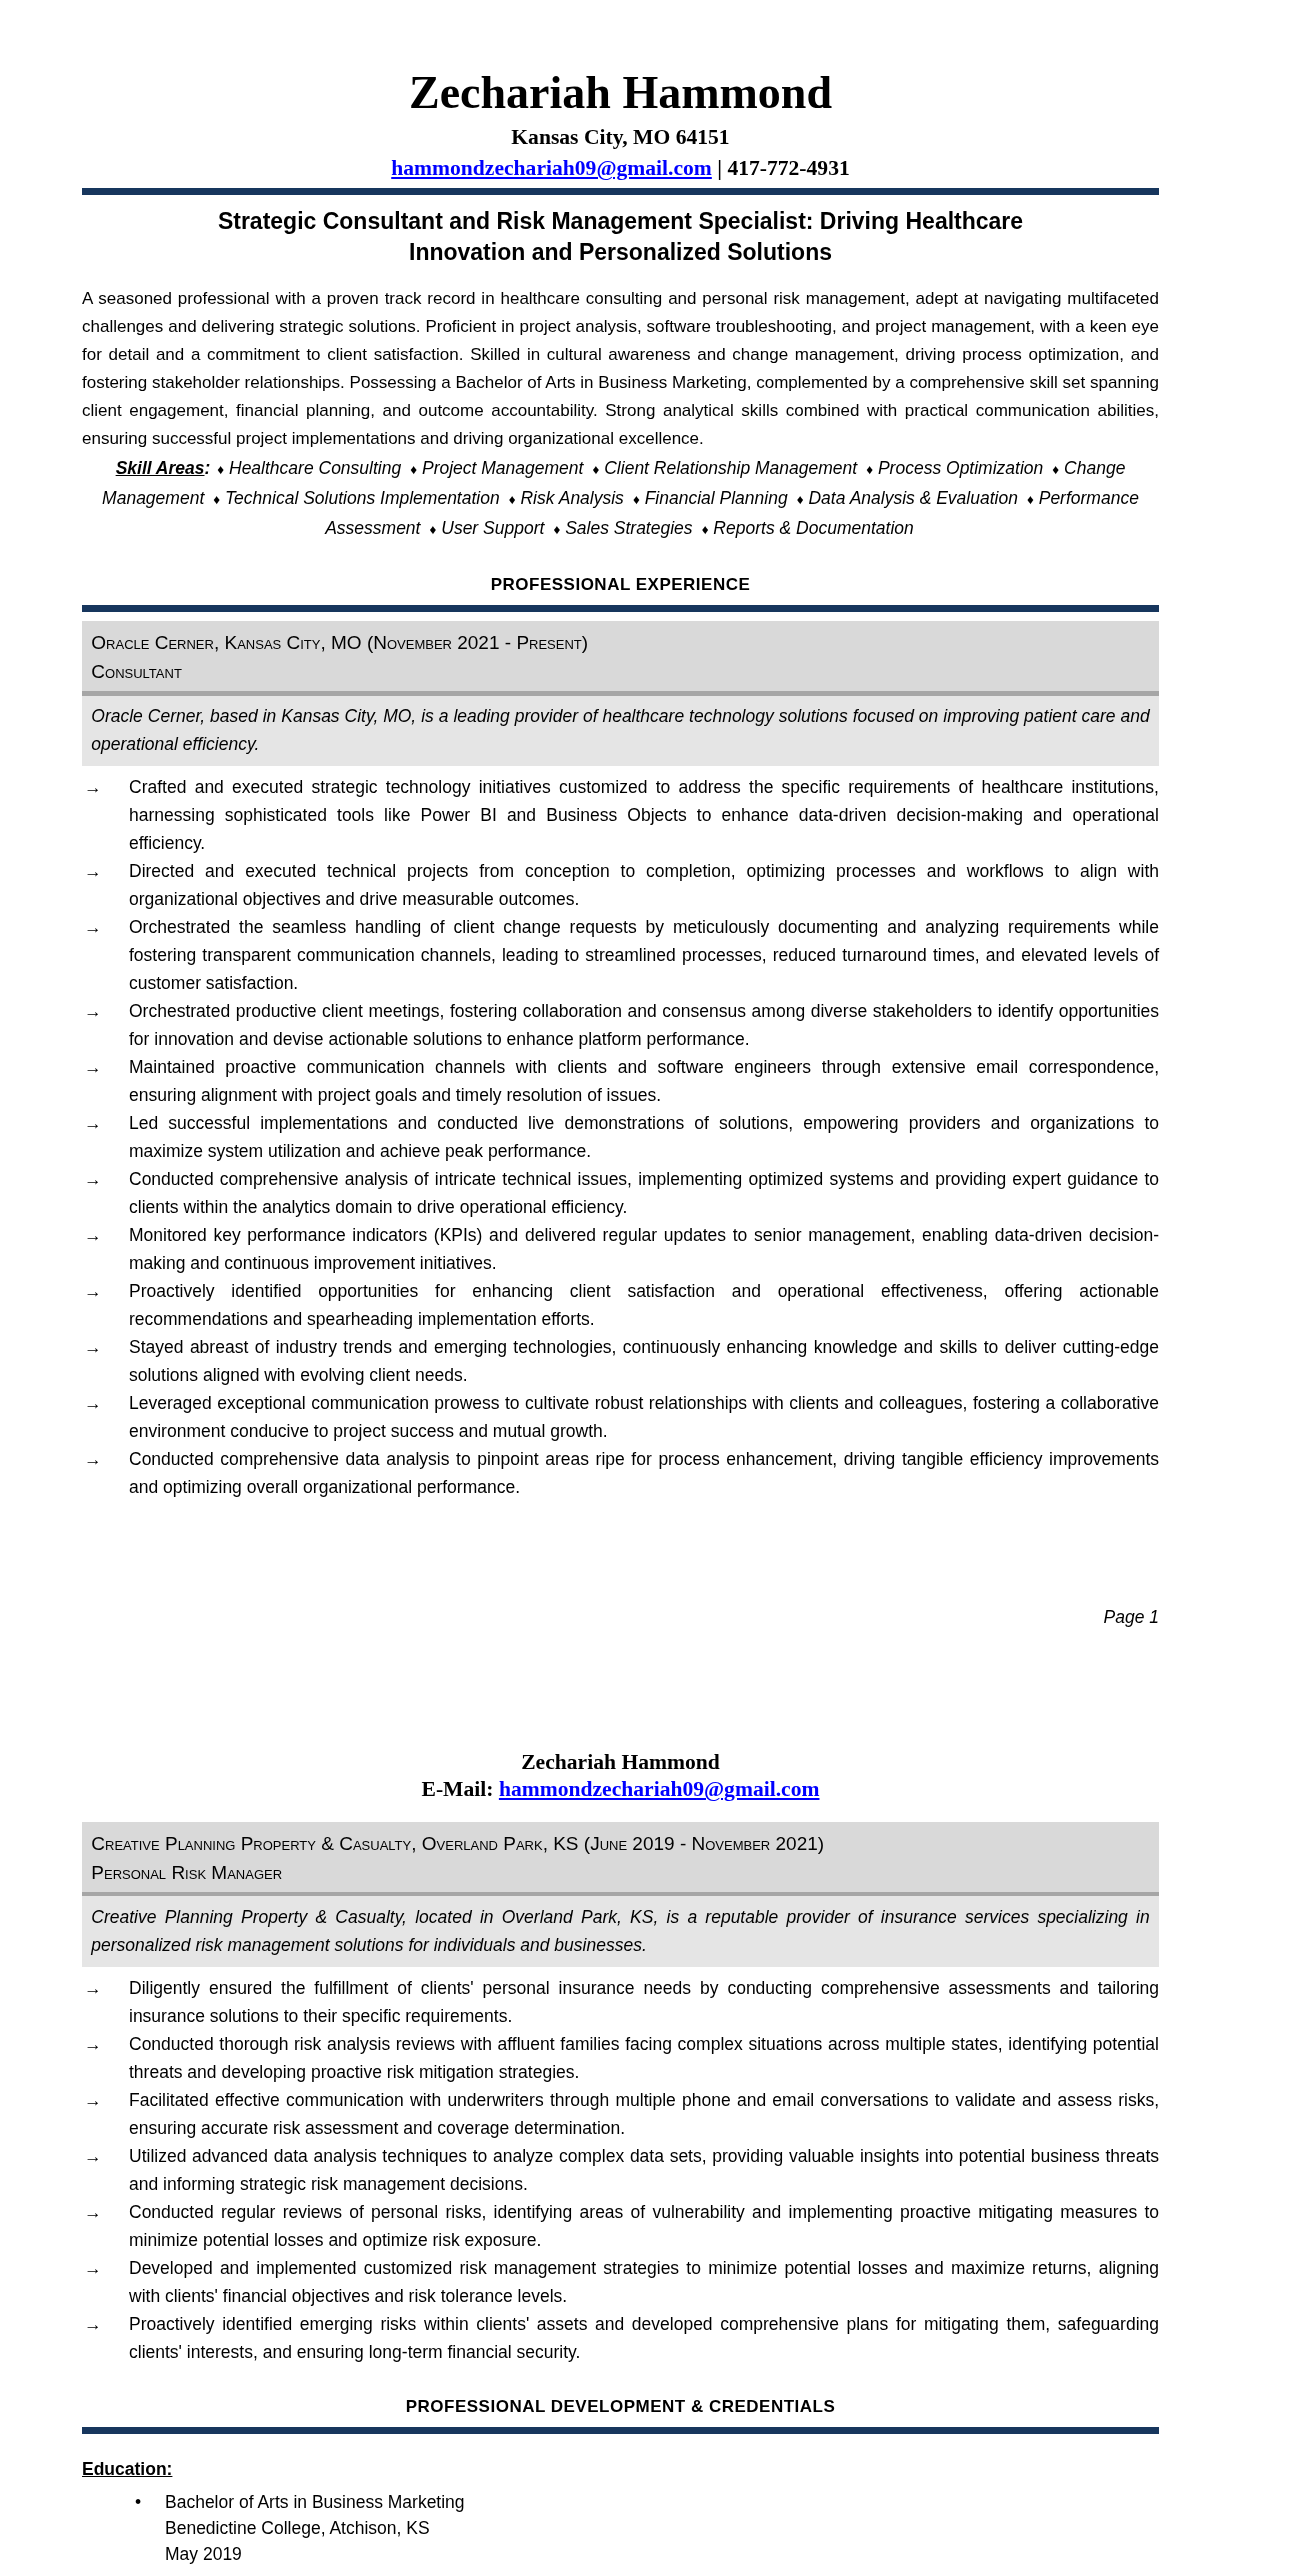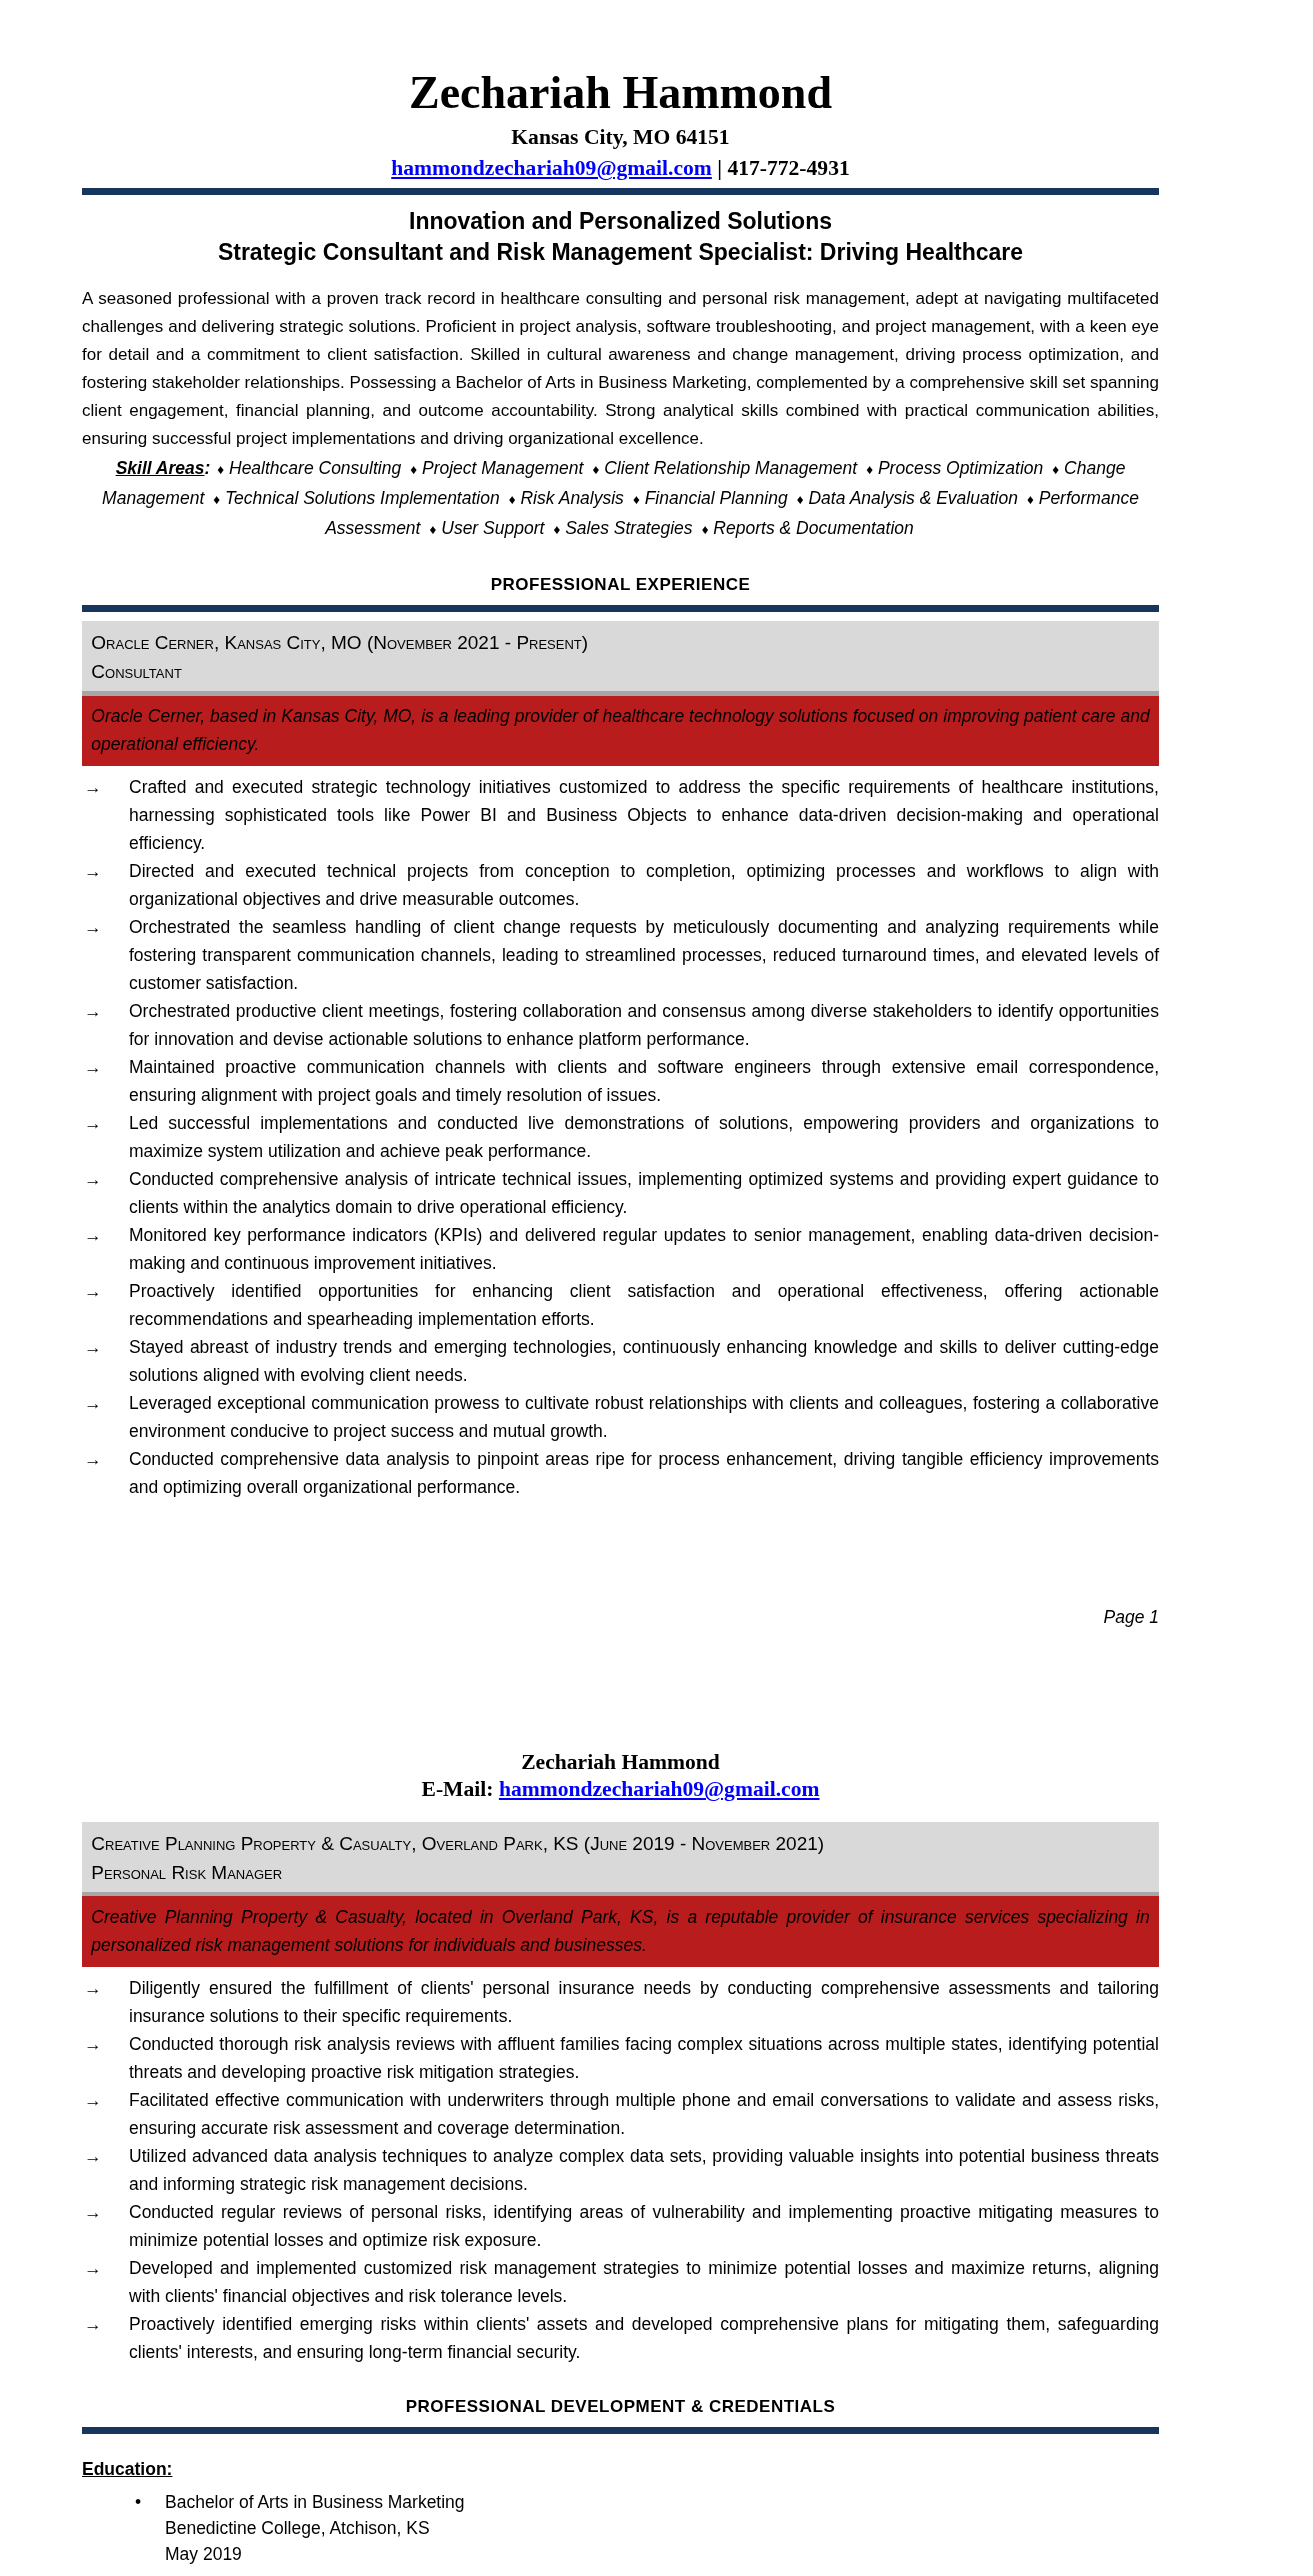--- a/index.html
+++ b/index.html
@@ -92,21 +92,21 @@
     padding: 7.2px 9.3px 5.2px;
   }
   .job-company, .job-role {
     font-weight: normal;
     font-variant: small-caps;
     font-size: 19px;
     line-height: 29px;
   }
   .job-sep { height: 4.6px; background: #A6A6A6; }
   .job-desc {
-    background: #b91c1c;
+    background: #e5e5e5;
     padding: 6.2px 9.3px 8.2px;
     font-style: italic;
     font-size: 17.5px;
     line-height: 28px;
     text-align: justify;
   }
   ul.arrows {
     list-style: none;
     margin: 7.2px 0 0;
     padding: 0;
@@ -177,23 +177,23 @@
     <div class="contact-line">
       <span class="email-link">hammondzechariah09@gmail.com</span>
       <span>|</span>
       <span>417-772-4931</span>
     </div>
 
     <div class="navy-rule"></div>
 
     <div class="doc-title">
 
+        <div class="doc-title-line">Strategic Consultant and Risk Management Specialist: Driving Healthcare</div>
+
         <div class="doc-title-line">Innovation and Personalized Solutions</div>
-
-        <div class="doc-title-line">Strategic Consultant and Risk Management Specialist: Driving Healthcare</div>
       </div>
 
     <p class="summary">A seasoned professional with a proven track record in healthcare consulting and personal risk management, adept at navigating multifaceted challenges and delivering strategic solutions. Proficient in project analysis, software troubleshooting, and project management, with a keen eye for detail and a commitment to client satisfaction. Skilled in cultural awareness and change management, driving process optimization, and fostering stakeholder relationships. Possessing a Bachelor of Arts in Business Marketing, complemented by a comprehensive skill set spanning client engagement, financial planning, and outcome accountability. Strong analytical skills combined with practical communication abilities, ensuring successful project implementations and driving organizational excellence.</p>
 
     <p class="skills">
       <span class="skills-label">Skill Areas</span><span class="skills-colon">:</span>
       <span class="skills-list">
         
       
           <span class="skill-item"><span class="diamond">♦</span> <span>Healthcare Consulting</span></span>

